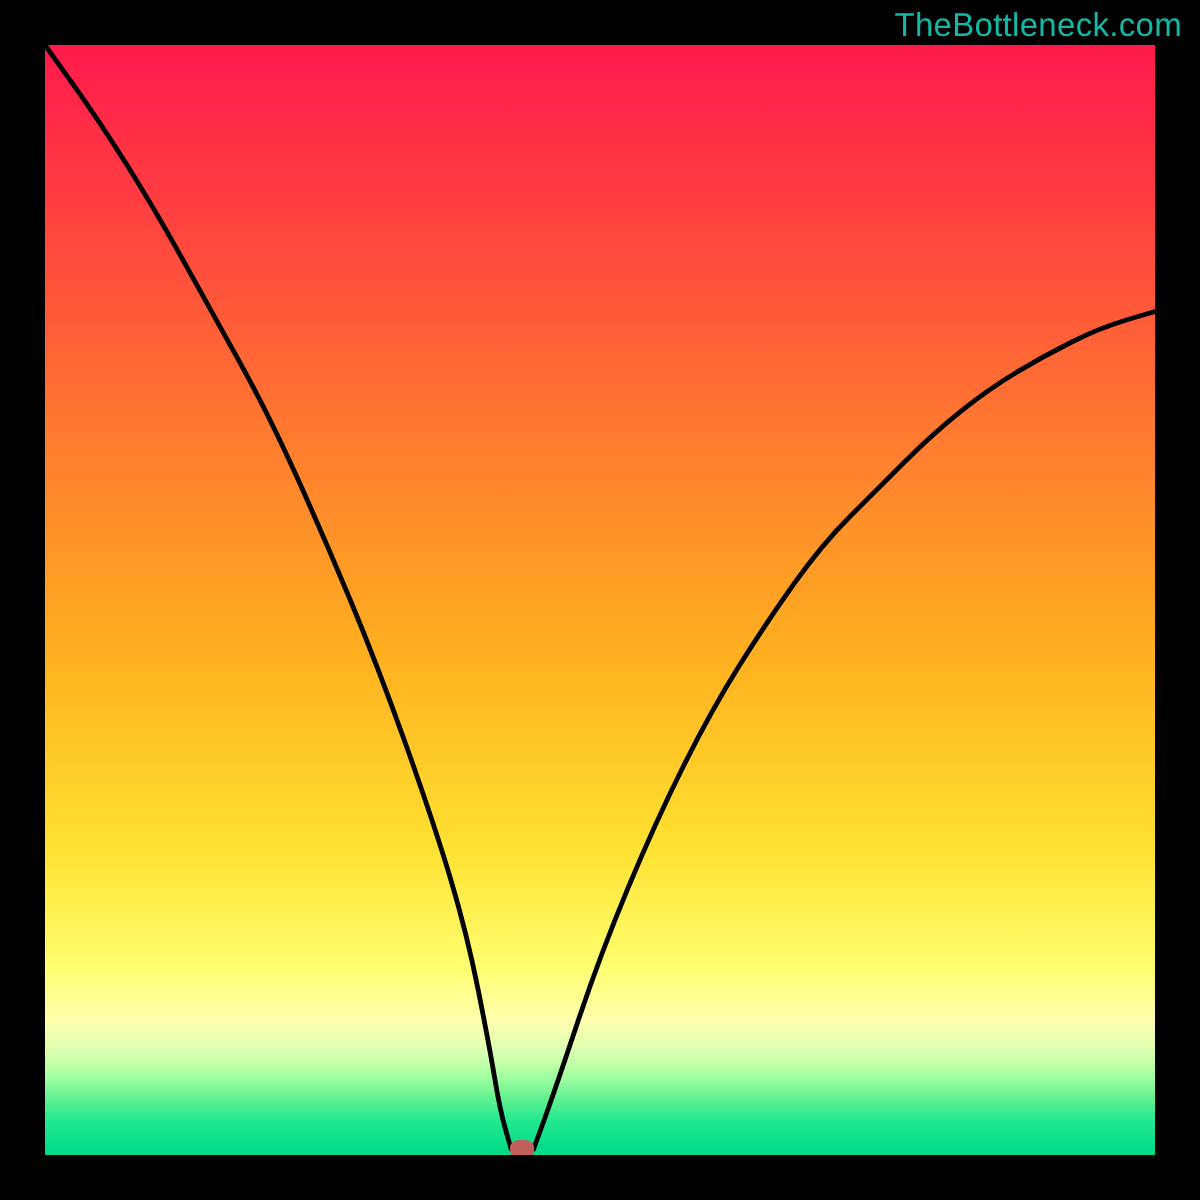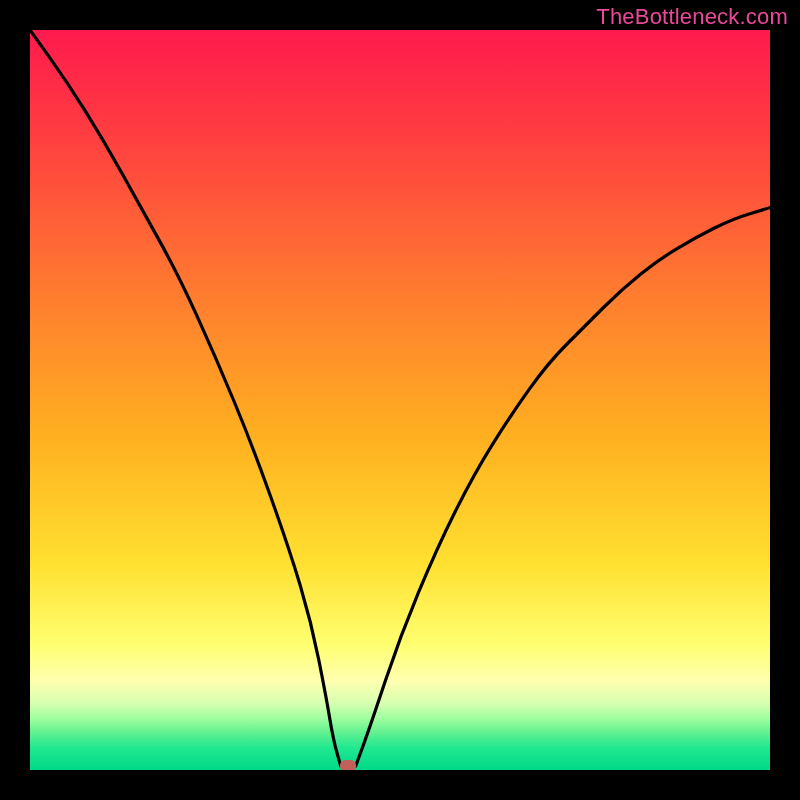--- a/index.html
+++ b/index.html
@@ -52,21 +52,21 @@
     width: 16px;
     height: 12px;
     border-radius: 6px / 5px;
     background: #c1605a;
     transform: translate(-50%, -50%);
   }
   .watermark {
     position: absolute;
     top: 4px;
     right: 12px;
-    color: #ec4899;
+    color: #14b8a6;
     font-size: 22px;
     font-weight: 500;
     letter-spacing: 0.2px;
     user-select: none;
   }
 </style>
 </head>
 <body>
 
 <div class="frame">

